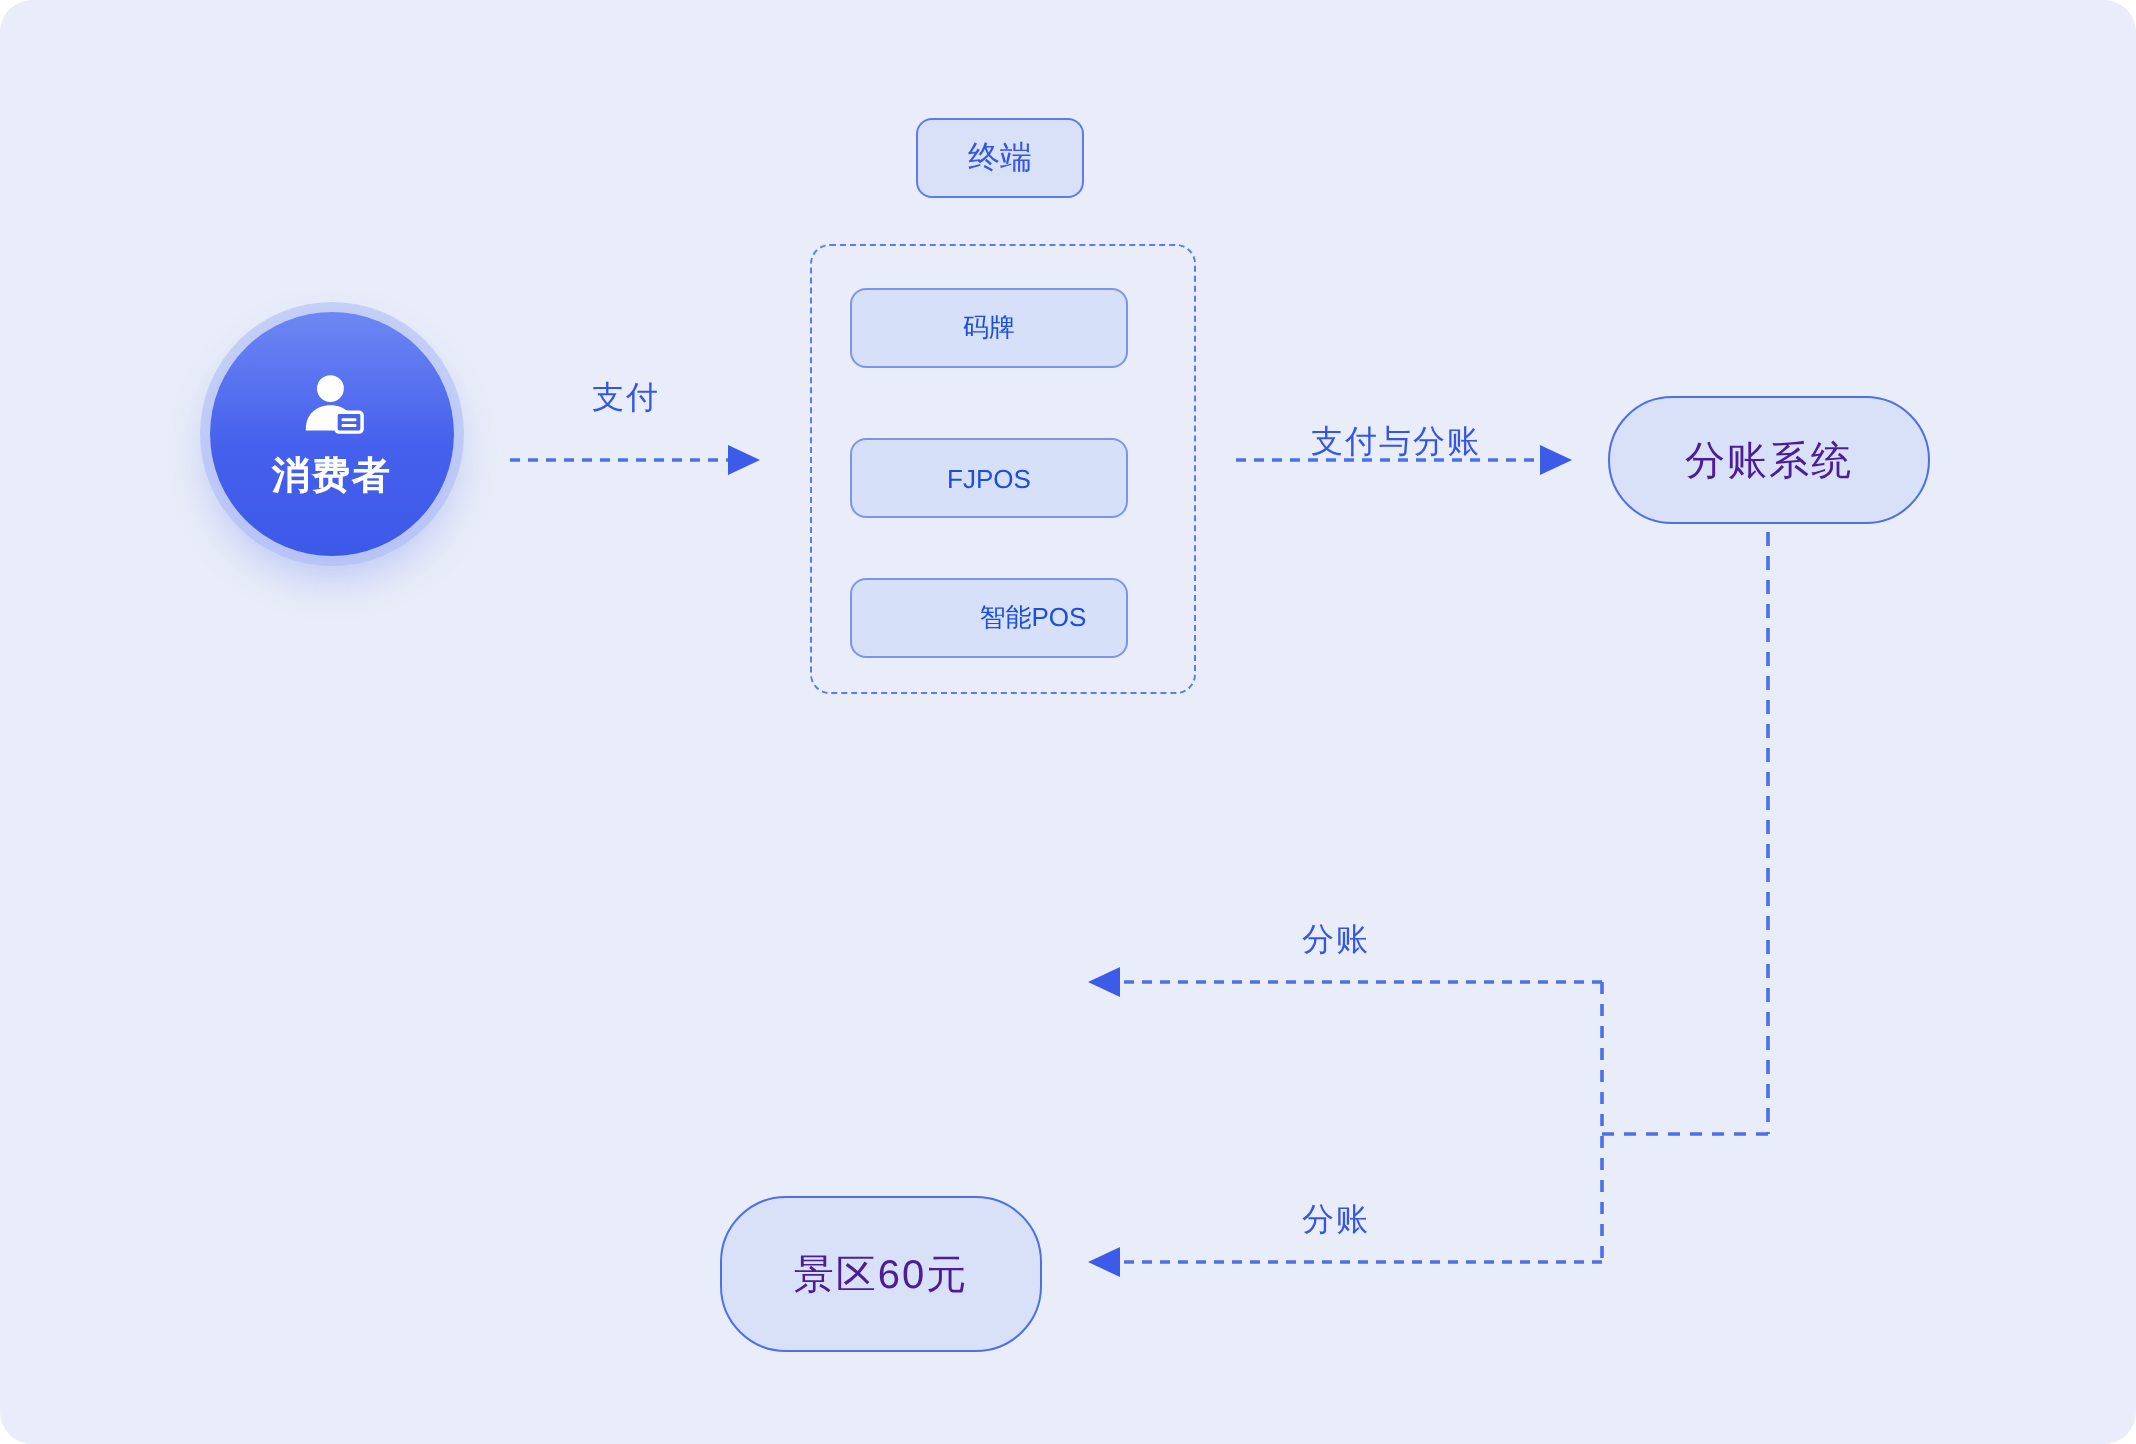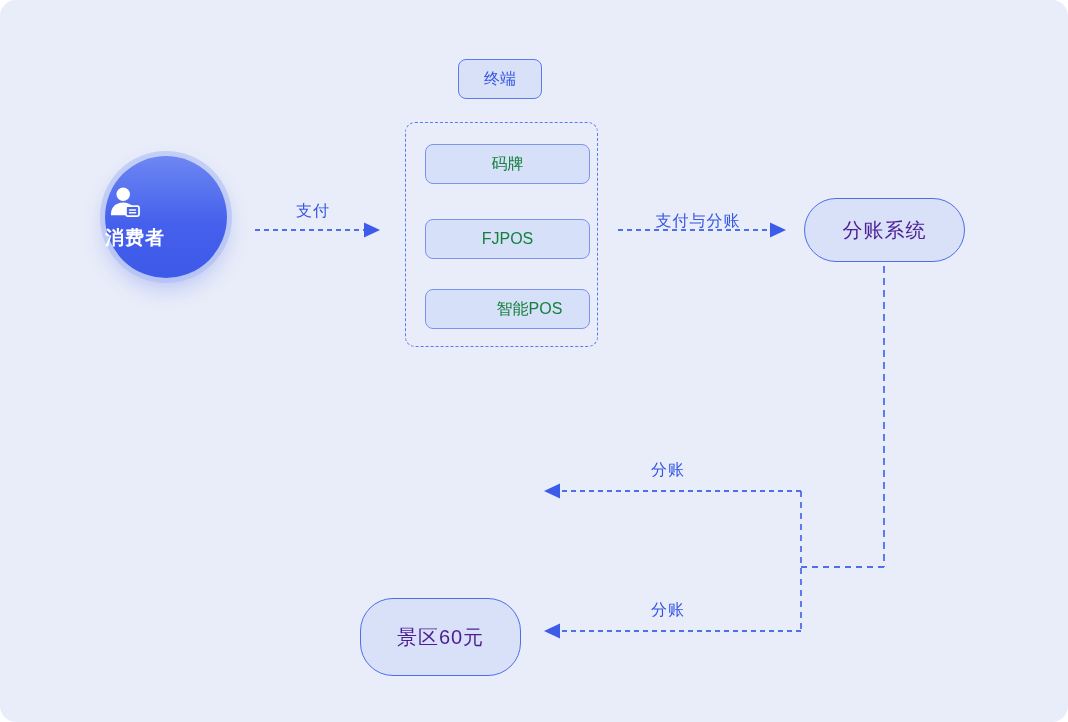--- a/index.html
+++ b/index.html
@@ -25,20 +25,21 @@
   
   .consumer {
     position: absolute;
     left: 105px; top: 156px;
     width: 122px; height: 122px;
     border-radius: 50%;
     background: linear-gradient(180deg, #6D87F3 0%, #4560EC 55%, #3D59E9 100%);
     box-shadow: 0 0 0 5px rgba(170,185,244,0.55), 0 10px 22px rgba(61,89,233,0.28);
     display: flex;
     flex-direction: column;
+    align-items: center;
     justify-content: center;
     gap: 3px;
   }
   .consumer .label {
     color: #ffffff;
     font-size: 19px;
     font-weight: bold;
     letter-spacing: 1px;
   }
   
@@ -62,30 +63,30 @@
     position: absolute;
     left: 405px; top: 122px;
     width: 193px; height: 225px;
     box-sizing: border-box;
     border: 1.6px dashed #5B7CF0;
     border-radius: 10px;
   }
   .inner-box {
     position: absolute;
     left: 425px;
-    width: 165px; height: 40px;
+    width: 139px; height: 40px;
     box-sizing: border-box;
     background: #D6E0F8;
     border: 1.5px solid #7D93F0;
     border-radius: 8px;
     display: flex;
     align-items: center;
     justify-content: center;
-    color: #15803d;
-    font-size: 16px;
+    color: #1d4ed8;
+    font-size: 13px;
     font-weight: 500;
   }
   .inner-box.b0 { top: 144px; }
   .inner-box.b1 { top: 219px; }
   .inner-box.b2 { top: 289px; padding-left: 44px; }
   
   .pill {
     position: absolute;
     box-sizing: border-box;
     background: #D8E1F8;
@@ -105,21 +106,21 @@
   
   .edge-label {
     position: absolute;
     color: #3556E4;
     font-size: 16px;
     font-weight: 500;
     text-align: center;
     width: 160px;
     letter-spacing: 1px;
   }
-  .edge-label.pay        { left: 233px; top: 201px; }
+  .edge-label.pay        { left: 233px; top: 189px; }
   .edge-label.pay-split  { left: 618px; top: 201px; margin-top: 10px; }
   .edge-label.split-top  { left: 588px; top: 460px; }
   .edge-label.split-bot  { left: 588px; top: 600px; }
 </style>
 </head>
 <body>
 
 <div class="canvas">
 
   <svg class="connectors" viewBox="0 0 1068 722">

